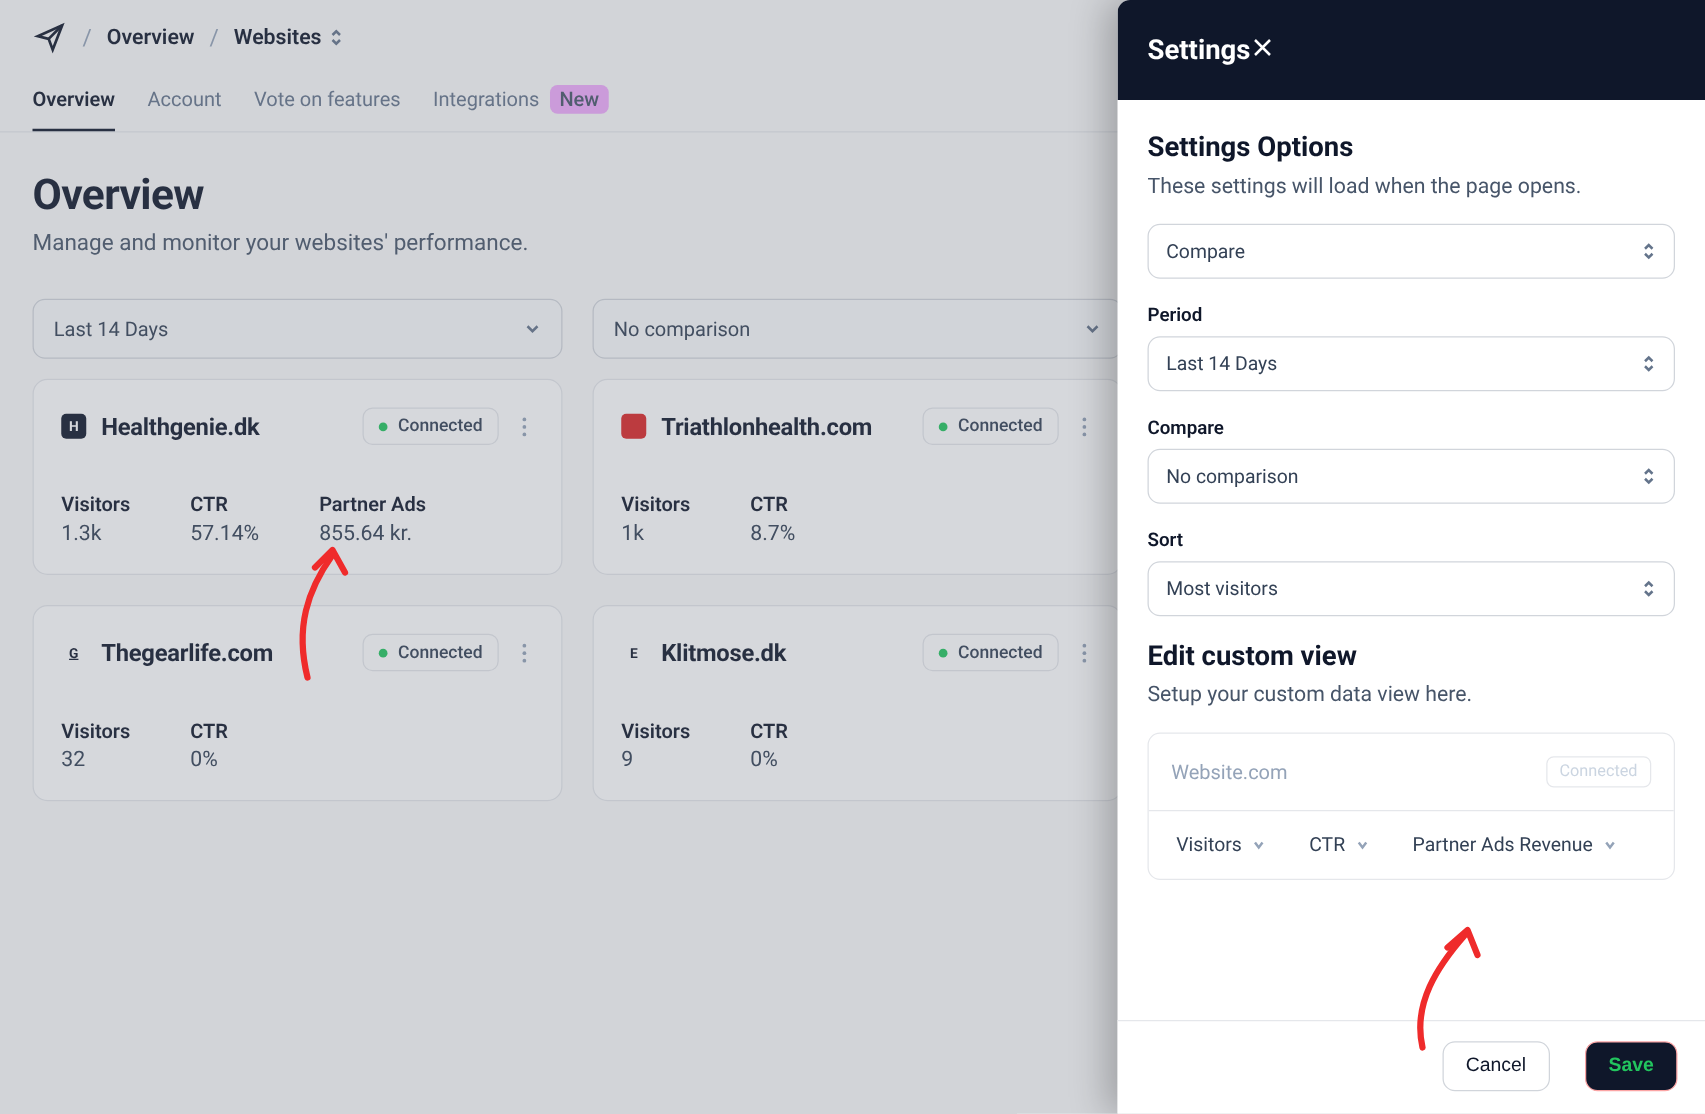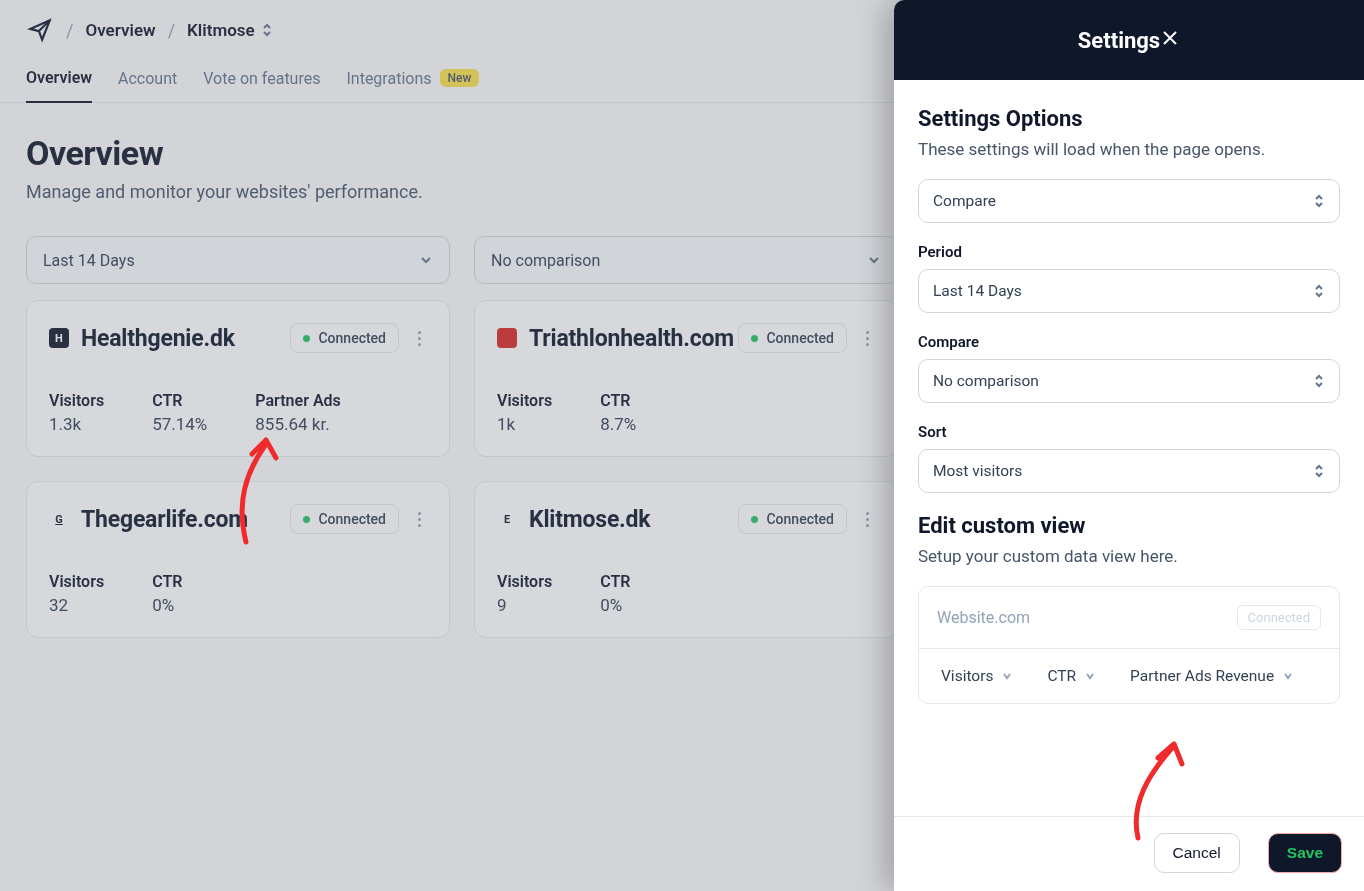--- a/index.html
+++ b/index.html
@@ -46,22 +46,22 @@
       align-items: center;
       gap: 8px;
     }
     .tab.active {
       color: #0f172a;
       font-weight: 600;
       border-bottom: 2px solid #0f172a;
       margin-bottom: -1px;
     }
     .pill {
-      font-size: 12px;
-      background: #fde047;
+      font-size: 16px;
+      background: #f0abfc;
       color: #475569;
       padding: 2px 8px;
       border-radius: 6px;
       font-weight: 500;
     }
 
     
     .page-header {
       padding: 30px 26px 6px 26px;
     }
@@ -125,21 +125,21 @@
     .site-icon {
       width: 20px; height: 20px;
       border-radius: 4px;
       display: flex;
       align-items: center;
       justify-content: center;
       color: #fff;
       font-size: 11px;
       font-weight: 700;
     }
-    .site-name { font-size: 23px; font-weight: 700; letter-spacing: -0.2px; }
+    .site-name { font-size: 19px; font-weight: 700; letter-spacing: -0.2px; }
     .badge {
       border: 1px solid #e5e7eb;
       border-radius: 8px;
       padding: 6px 12px;
       display: flex;
       align-items: center;
       gap: 8px;
       font-size: 14px;
       color: #334155;
       font-weight: 500;
@@ -176,21 +176,21 @@
       flex-direction: column;
       border-top-left-radius: 10px;
       overflow: hidden;
     }
     .drawer-head {
       background: #0f172a;
       color: #fff;
       height: 80px;
       display: flex;
       align-items: center;
-      justify-content: center;
+      justify-content: flex-start;
       padding: 0 24px;
     }
     .drawer-title { font-size: 22px; font-weight: 700; }
     .close { cursor: pointer; }
     .close svg { width: 20px; height: 20px; stroke: #fff; stroke-width: 2; fill: none; }
     .drawer-body { padding: 26px 24px 0 24px; flex: 1; overflow-y: auto; }
     .section-title { font-size: 22px; font-weight: 700; margin-bottom: 8px; }
     .section-sub { font-size: 17px; color: #475569; margin-bottom: 20px; }
     .field-label { font-size: 15px; font-weight: 600; margin-bottom: 8px; display:block; }
     .panel-select {
@@ -271,21 +271,21 @@
       <path d="M3 11 L21 3 L14 21 L11 13 Z"></path>
       <path d="M11 13 L21 3"></path>
     </svg>
   </div>
   <span class="crumb-sep">/</span>
   <span class="crumb">
       <span>Overview</span>
     </span>
   <span class="crumb-sep">/</span>
   <span class="crumb">
-    <span>Klitmose</span>
+    <span>Websites</span>
     <svg class="updown-svg" viewBox="0 0 12 16">
       <path d="M3 6 L6 3 L9 6"></path>
         <path d="M3 10 L6 13 L9 10"></path>
     </svg>
   </span>
 </div>
 
 <div class="tabs">
   <div class="tab active">
       <span>Overview</span>

